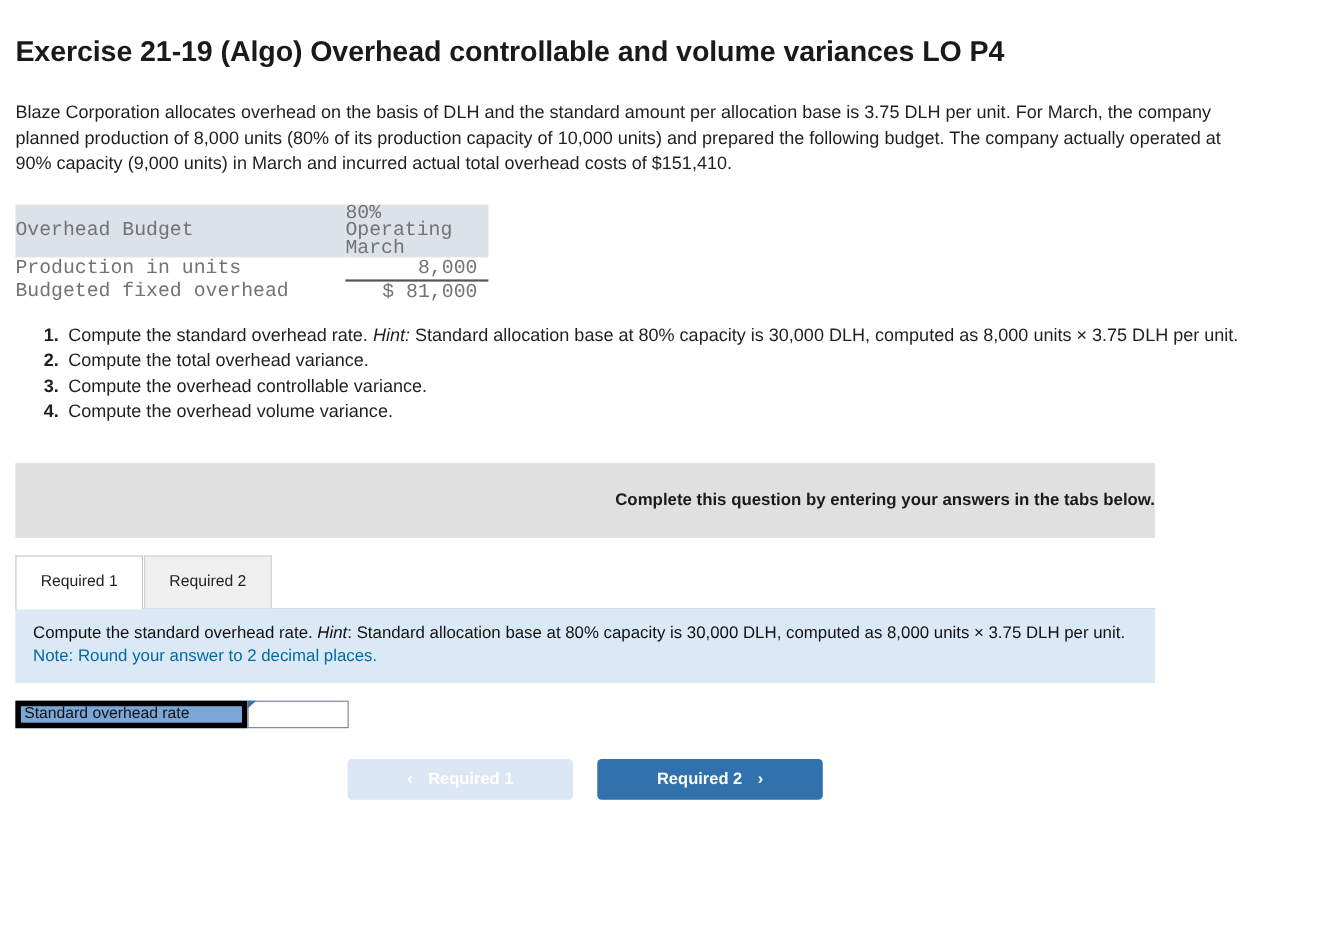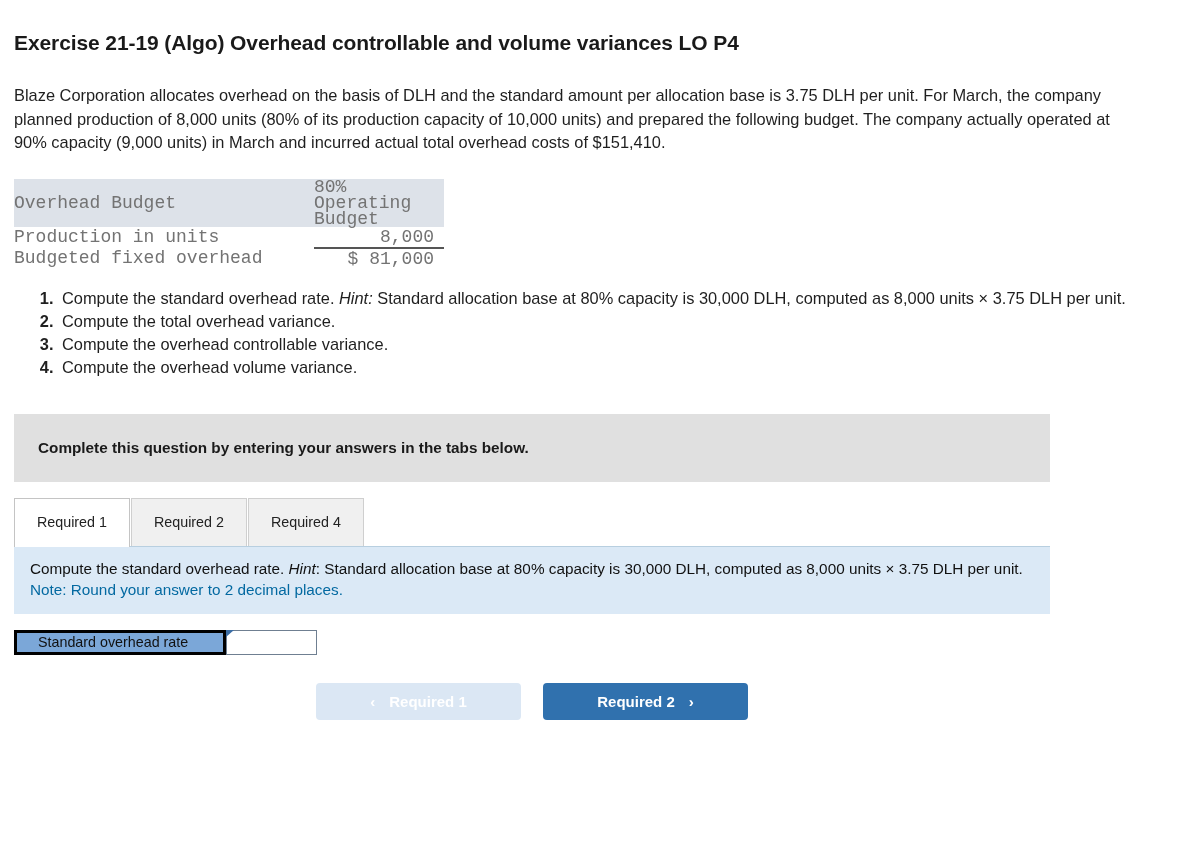--- a/index.html
+++ b/index.html
@@ -15,21 +15,21 @@
     position: relative;
     overflow: hidden;
   }
 
   .page {
     padding: 0;
   }
 
   
   .ex-title {
-    font-size: 21px;
+    font-size: 26px;
     font-weight: bold;
     color: #1a1a1a;
     margin: 31px 0 0 14px;
     letter-spacing: -0.1px;
   }
 
   
   .intro {
     font-size: 16.4px;
     line-height: 23.5px;
@@ -96,20 +96,21 @@
   .it { font-style: italic; }
 
   
   .banner {
     margin: 36px 0 0 14px;
     width: 1036px;
     background: #e0e0e0;
     height: 68px;
     display: flex;
     align-items: center;
+    justify-content: flex-end;
   }
   .banner-text {
     font-size: 15.3px;
     font-weight: bold;
     color: #1a1a1a;
     padding-left: 24px;
   }
 
   
   .tabs {
@@ -160,26 +161,26 @@
   
   .answer-row {
     margin: 16px 0 0 14px;
     display: flex;
     align-items: stretch;
     width: 303px;
     height: 25px;
   }
   .answer-label {
     background: #7ba7d8;
-    border: 3px solid #000000;
+    border: 5px solid #000000;
     color: #111;
     font-size: 14.3px;
     display: flex;
     align-items: center;
-    padding-left: 21px;
+    padding-left: 3px;
     width: 221px;
     box-sizing: border-box;
   }
   .answer-input-cell {
     position: relative;
     width: 96px;
   }
   .answer-input {
     width: 100%;
     height: 100%;
@@ -246,21 +247,21 @@
 
   <div class="intro">Blaze Corporation allocates overhead on the basis of DLH and the standard amount per allocation base is 3.75 DLH per unit. For March, the company planned production of 8,000 units (80% of its production capacity of 10,000 units) and prepared the following budget. The company actually operated at 90% capacity (9,000 units) in March and incurred actual total overhead costs of $151,410.</div>
 
   <div class="budget-wrap">
     <table class="budget">
       <tbody>
           <tr class="bh-row">
         <th class="bh-label">Overhead Budget</th>
         <th class="bh-col">
           <div>80% Operating</div>
-          <div>Budget</div>
+          <div>March</div>
         </th>
       </tr>
       <tr class="brow rule-row b-first">
         <td>Production in units</td>
         <td class="val">8,000</td>
       </tr>
       <tr class="brow">
         <td>Budgeted fixed overhead</td>
         <td class="val">$ 81,000</td>
       </tr>
@@ -287,23 +288,20 @@
     <div class="banner-text">Complete this question by entering your answers in the tabs below.</div>
   </div>
 
   <div class="tabs">
     <div class="tab active">
       <span>Required 1</span>
     </div>
     <div class="tab">
       <span>Required 2</span>
     </div>
-    <div class="tab">
-      <span>Required 4</span>
-    </div>
   </div>
 
   <div class="bluepanel">
     <div><span>Compute the standard overhead rate. </span><span class="it">Hint</span><span>: Standard allocation base at 80% capacity is 30,000 DLH, computed as 8,000 units × 3.75 DLH per unit.</span></div>
     <div class="note">Note: Round your answer to 2 decimal places.</div>
   </div>
 
   <div class="answer-row">
     <div class="answer-label">Standard overhead rate</div>
     <div class="answer-input-cell">

